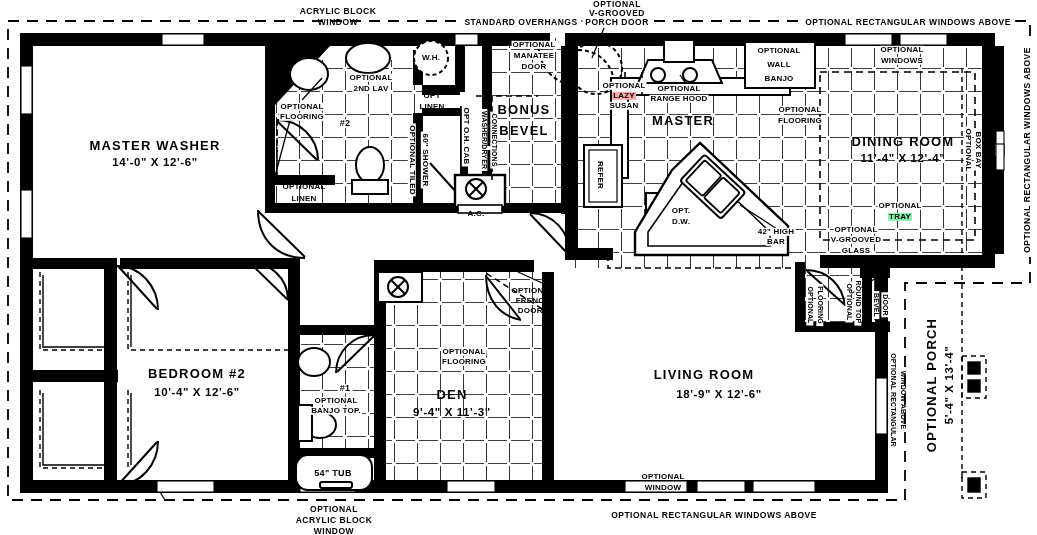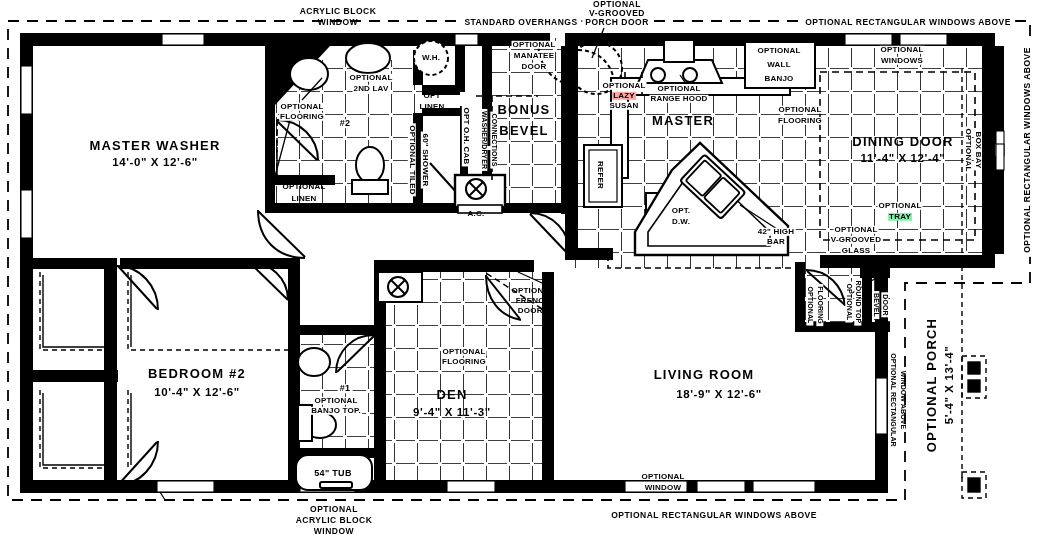--- a/index.html
+++ b/index.html
@@ -322,21 +322,21 @@
 <div class="lbl dim ctr" style="left:155px;top:162px">14'-0" X 12'-6"</div>
 
 <div class="lbl room ctr" style="left:197px;top:374px">BEDROOM #2</div>
 <div class="lbl dim ctr" style="left:197px;top:392px">10'-4" X 12'-6"</div>
 
 <div class="lbl room ctr" style="left:524px;top:110px">BONUS</div>
 <div class="lbl room ctr" style="left:524px;top:131px">BEVEL</div>
 
 <div class="lbl room ctr" style="left:683px;top:121px">MASTER</div>
 
-<div class="lbl room ctr" style="left:903px;top:142px">DINING DOOR</div>
+<div class="lbl room ctr" style="left:903px;top:142px">DINING ROOM</div>
 <div class="lbl dim ctr" style="left:903px;top:158px">11'-4" X 12'-4"</div>
 
 <div class="lbl room ctr" style="left:704px;top:375px">LIVING ROOM</div>
 <div class="lbl dim ctr" style="left:719px;top:394px">18'-9" X 12'-6"</div>
 
 <div class="lbl room ctr" style="left:452px;top:395px">DEN</div>
 <div class="lbl dim ctr" style="left:452px;top:412px">9'-4" X 11'-3"</div>
 
 <div class="lbl room vert" style="left:932px;top:385px">OPTIONAL PORCH</div>
 <div class="lbl dim vert" style="left:949px;top:385px">5'-4" X 13'-4"</div>

